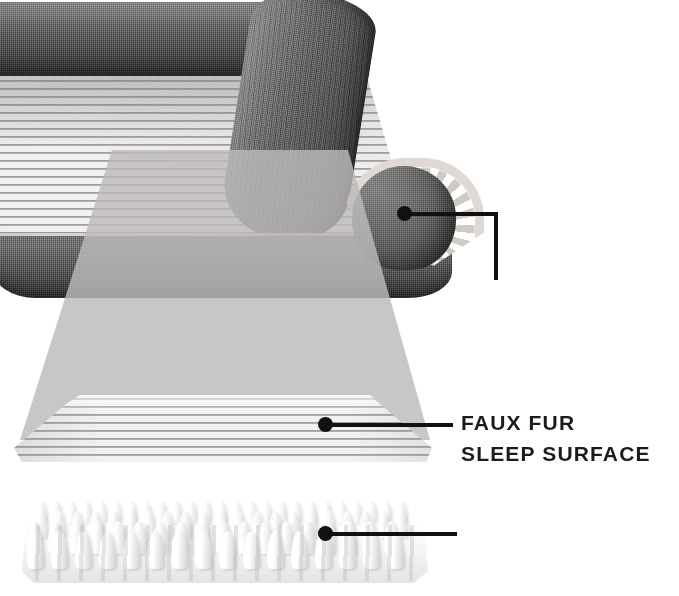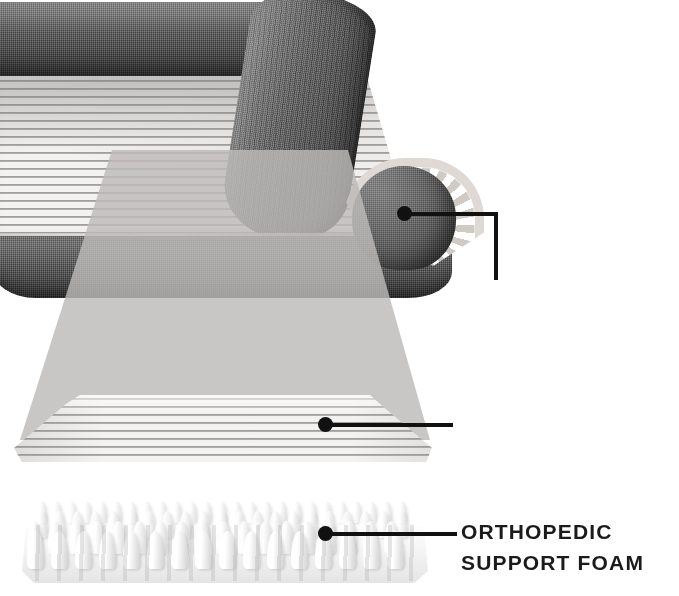--- a/index.html
+++ b/index.html
@@ -299,19 +299,19 @@
       </div>
     <div id="foam-valleys"></div>
   </div>
 
   <div class="dot" style="left:397px;top:206px;"></div>
   <div class="hline" style="left:408px;top:212px;width:90px;"></div>
   <div class="vline" style="left:494px;top:212px;height:68px;"></div>
 
   <div class="dot" style="left:318px;top:417px;"></div>
   <div class="hline" style="left:329px;top:423px;width:124px;"></div>
+  <div class="label" style="left:461px;top:407px;">FAUX FUR
+SLEEP SURFACE</div>
 
   <div class="dot" style="left:318px;top:526px;"></div>
   <div class="hline" style="left:329px;top:532px;width:128px;"></div>
-  <div class="label" style="left:461px;top:516px;">ORTHOPEDIC
-SUPPORT FOAM</div>
 
 </div>
 
 </body></html>

